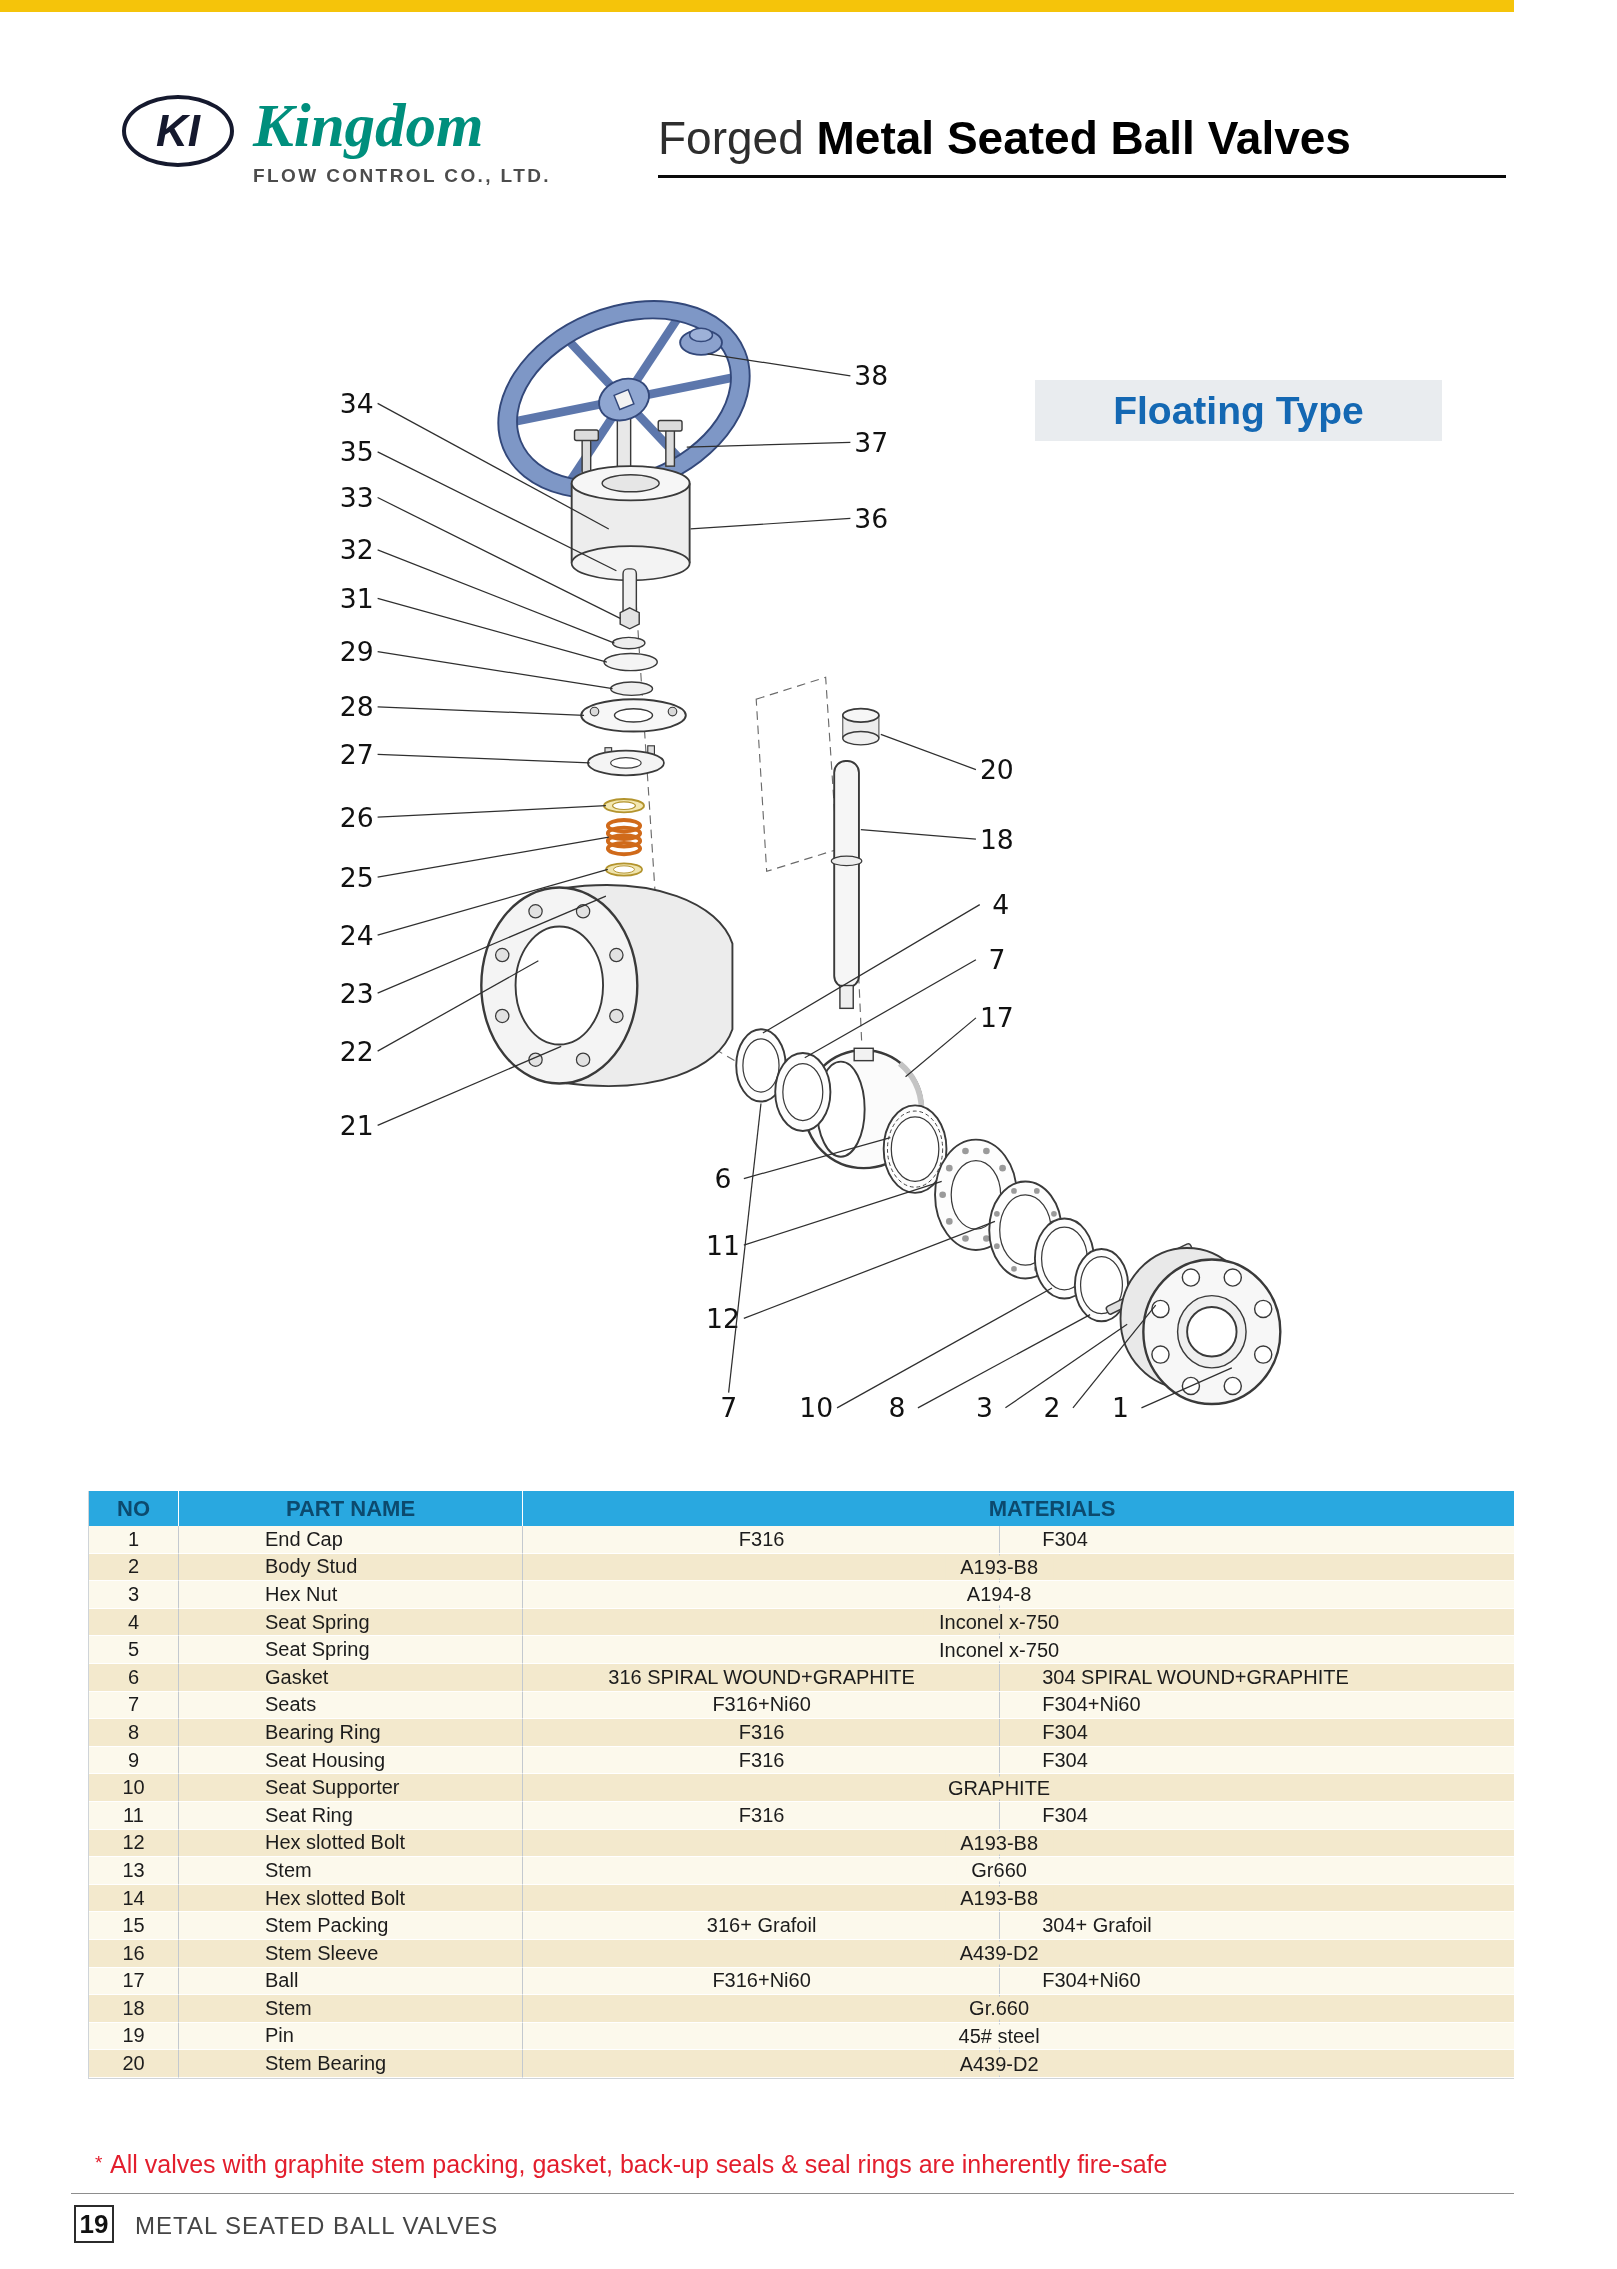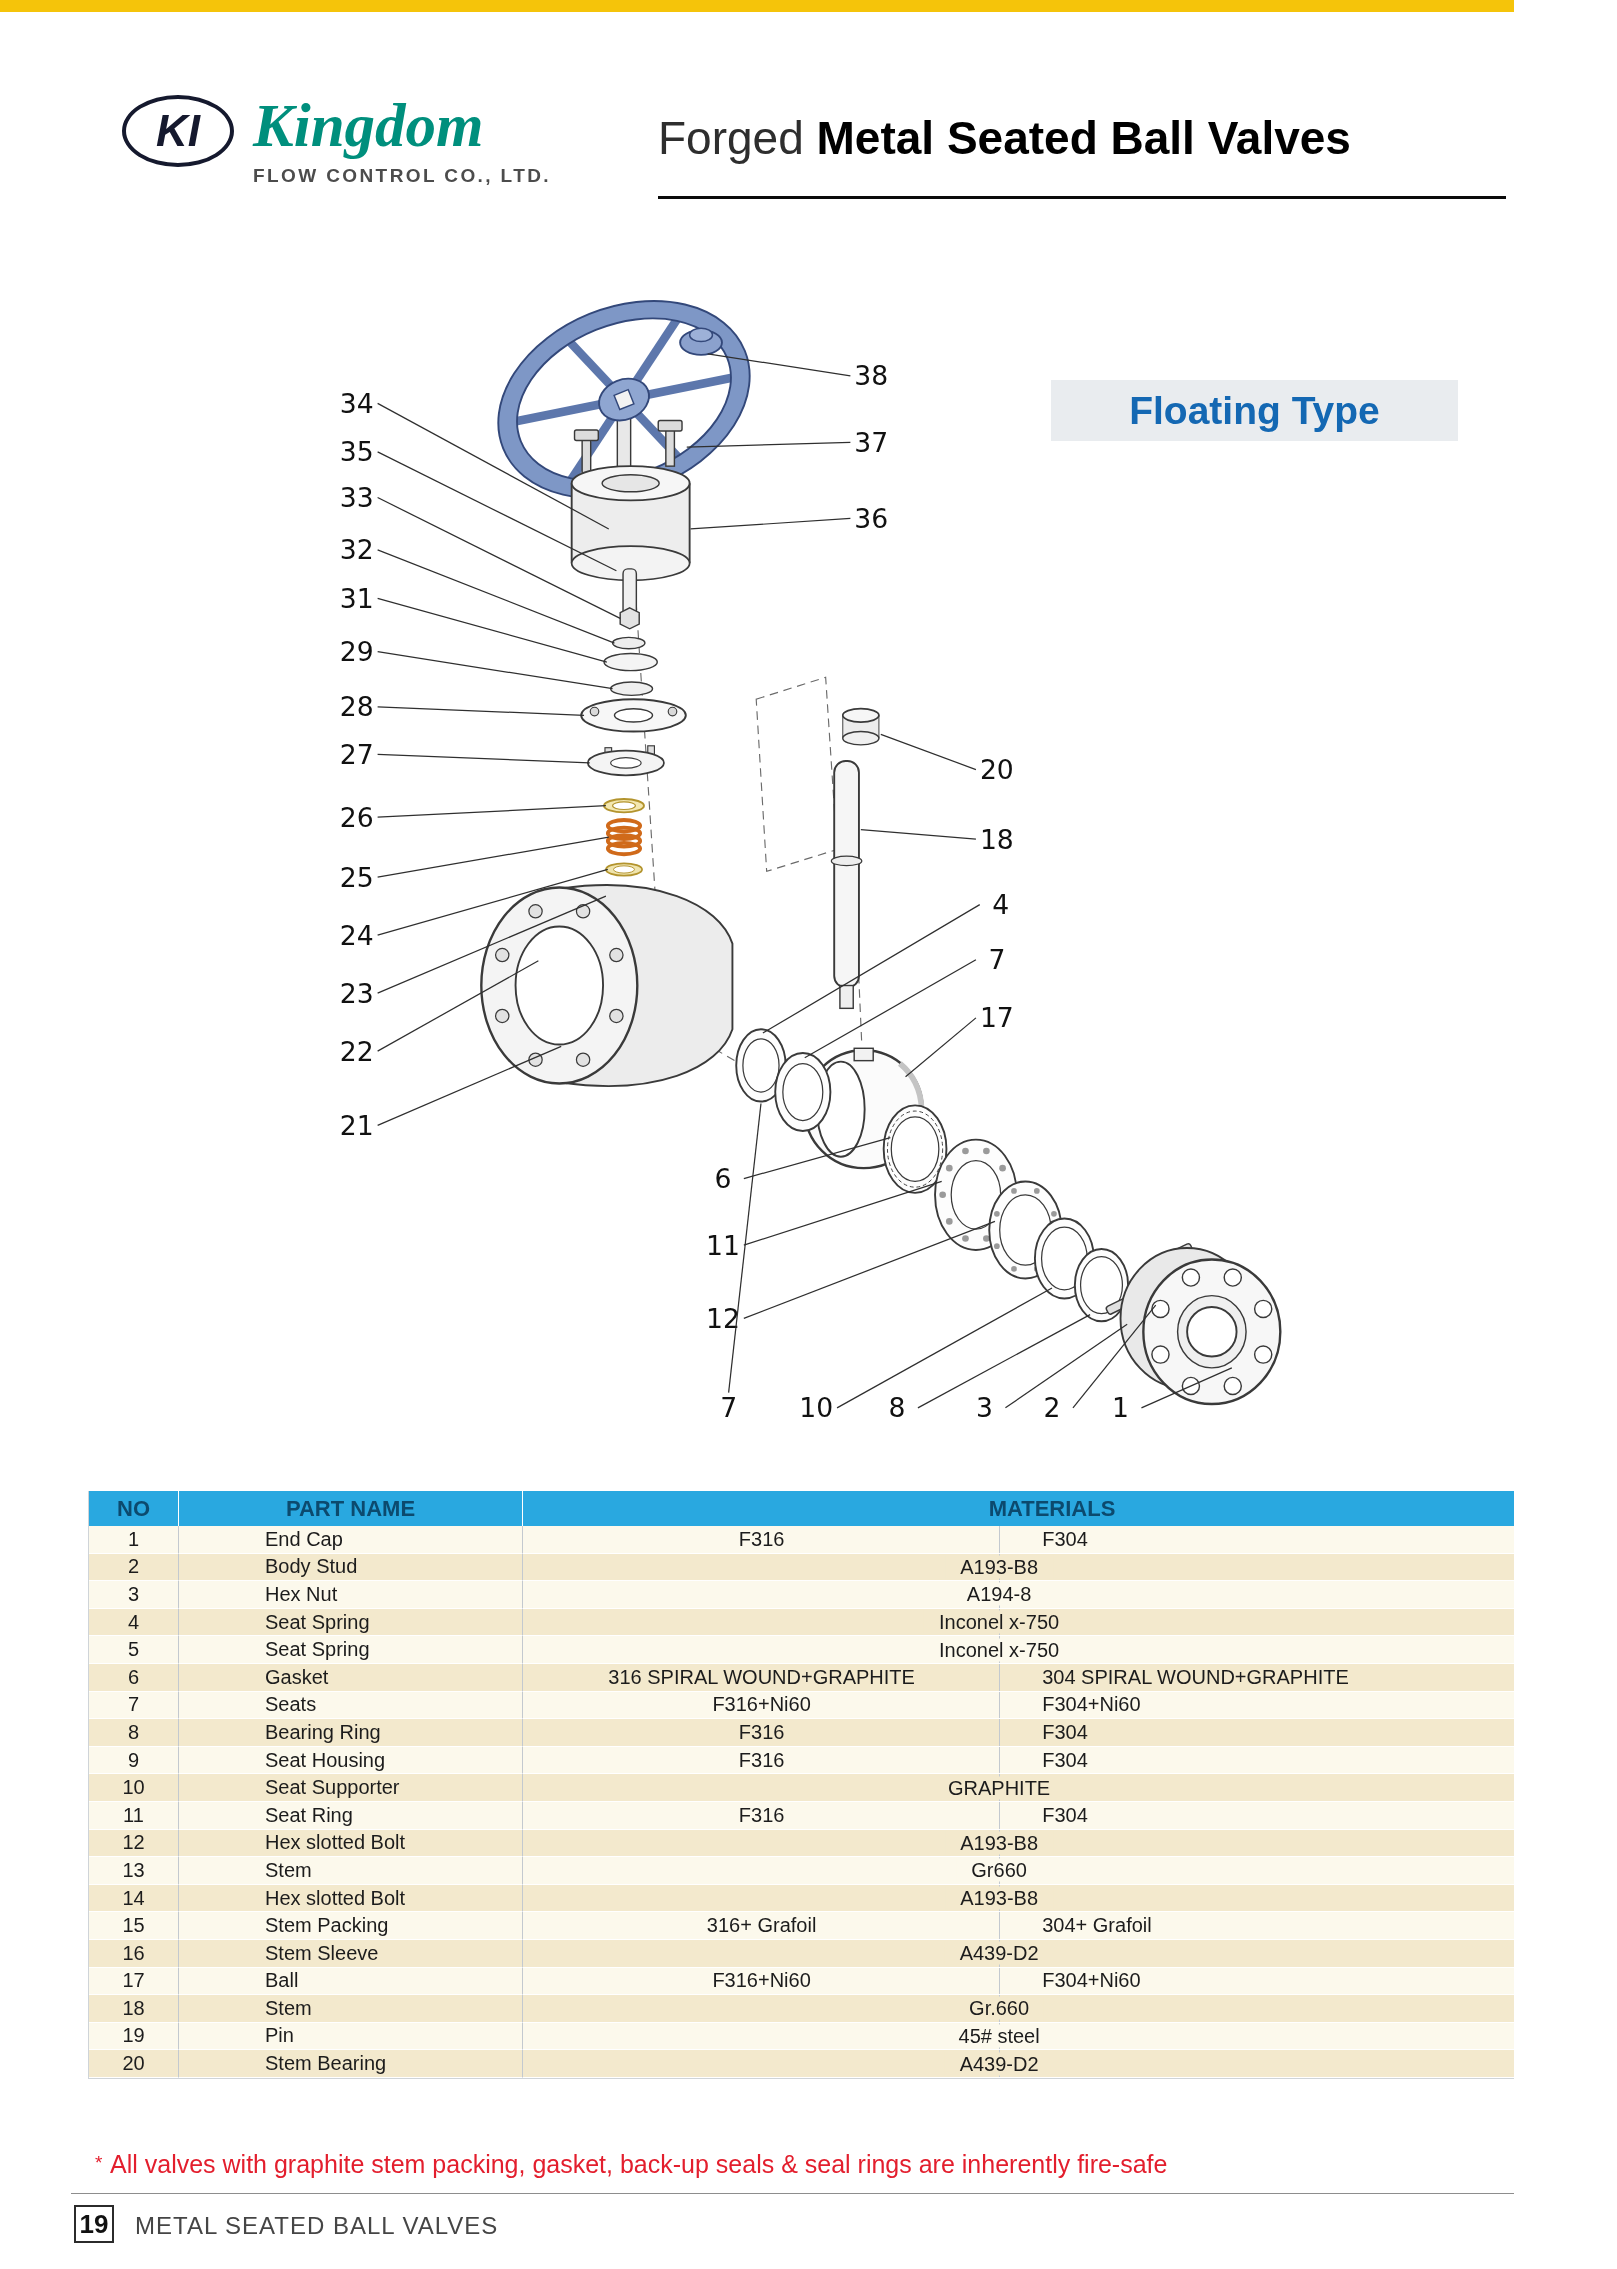--- a/index.html
+++ b/index.html
@@ -11,27 +11,27 @@
   
   .logo { position:absolute; left:122px; top:95px; display:flex; align-items:flex-start; gap:19px; }
   .logo-badge { width:112px; height:72px; border:4.8px solid #15192e; border-radius:50%;
     display:flex; align-items:center; justify-content:center; font-size:44px; font-weight:bold;
     font-style:italic; color:#15192e; }
   .brand { font-family:"Liberation Serif", serif; font-weight:bold; font-size:61px; line-height:1;
     color:var(--brand-teal,#008f7d);font-style:italic; }
   .brand-sub { margin-top:8.6px; font-size:19px; font-weight:bold; letter-spacing:2.4px; color:#4c4c4c; }
 
   .title { position:absolute; left:658px; top:112px; width:848px; margin:0; font-size:46px;
-    line-height:1.15; border-bottom:3.8px solid #0a0a0a; padding-bottom:31px; white-space:nowrap; }
+    line-height:1.15; border-bottom:3.8px solid #0a0a0a; padding-bottom:10px; white-space:nowrap; }
   .t-light { font-weight:400; color:#2e2e2e; }
   .t-bold  { font-weight:bold; color:#000; }
 
   .type-chip { position:absolute; left:1035px; top:380px; width:407px; height:61px;
     background:#e9ecef; color:var(--type-blue,#1468b3); font-size:39px; font-weight:bold;
-    display:flex; align-items:center; justify-content:center;margin-left:16px; }
+    display:flex; align-items:center; justify-content:center; }
 
   #diagram { position:absolute; left:0; top:0; }
   #callout-layer text { font-family:"DejaVu Sans", sans-serif; font-size:28px; fill:#111; }
   #callout-layer line { stroke:#2f2f2f; stroke-width:1.3px; }
 
   
   .parts-table { position:absolute; left:88px; top:1491px; width:1494px; }
   .parts-table table { width:100%; border-collapse:separate; border-spacing:0; font-size:20px;
     color:#1c1c1c; border:1px solid #cfd4d8; border-top:none; }
   .parts-table th { background:var(--table-header-bg,#29a8e0); color:#0c4a6e; font-size:22px;

